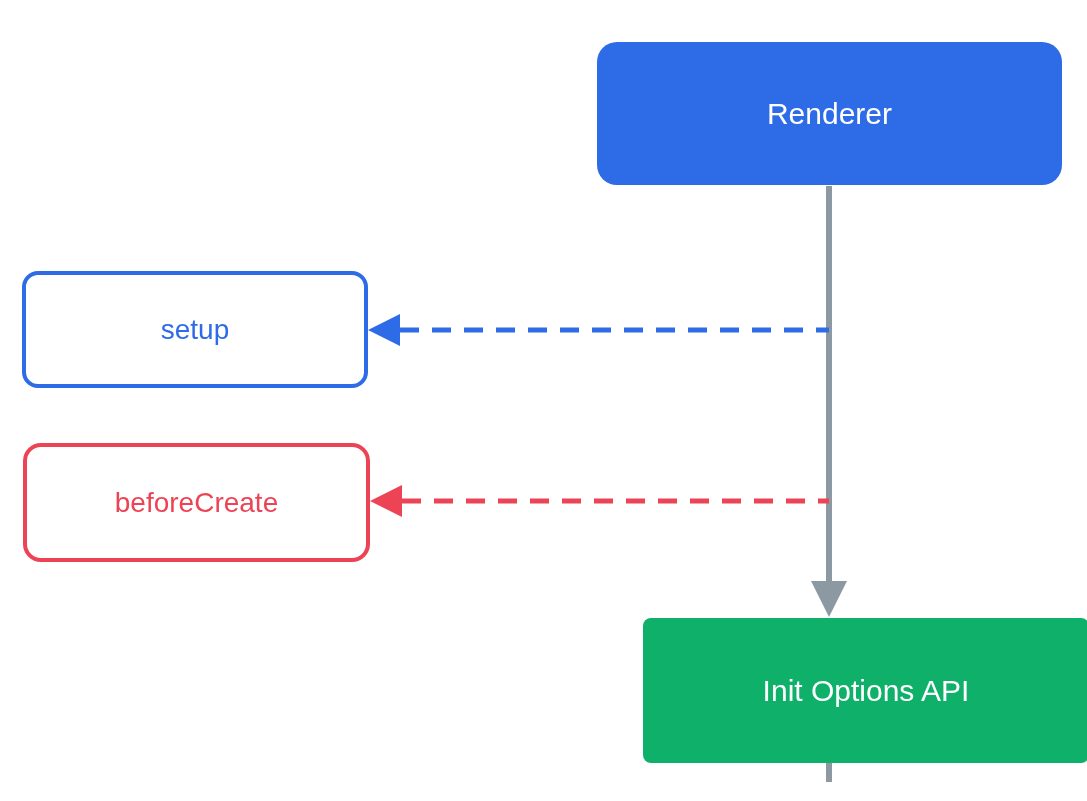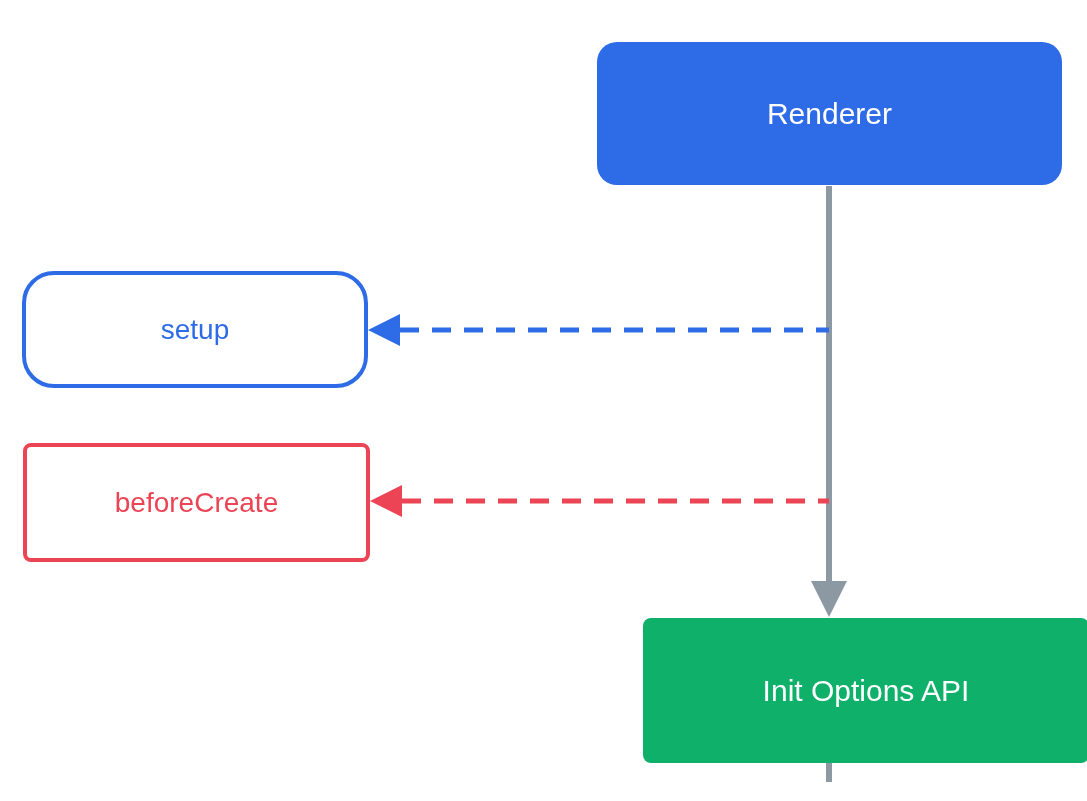--- a/index.html
+++ b/index.html
@@ -38,31 +38,31 @@
     width: 465px; height: 143px;
     border-radius: 20px;
     font-size: 30px;
     line-height: 44px;
   }
 
   .node-setup {
     left: 22px; top: 271px;
     width: 346px; height: 117px;
     border: 4px solid;
-    border-radius: 32px;
+    border-radius: 16px;
     font-size: 28px;
     line-height: 43px;
     background: #ffffff;
   }
 
   .node-before-create {
     left: 23px; top: 443px;
     width: 347px; height: 119px;
     border: 4px solid;
-    border-radius: 8px;
+    border-radius: 18px;
     font-size: 28px;
     background: #ffffff;
   }
 
   .node-init-options {
     left: 643px; top: 618px;
     width: 446px; height: 145px;
     border-radius: 8px;
     font-size: 30px;
   }

